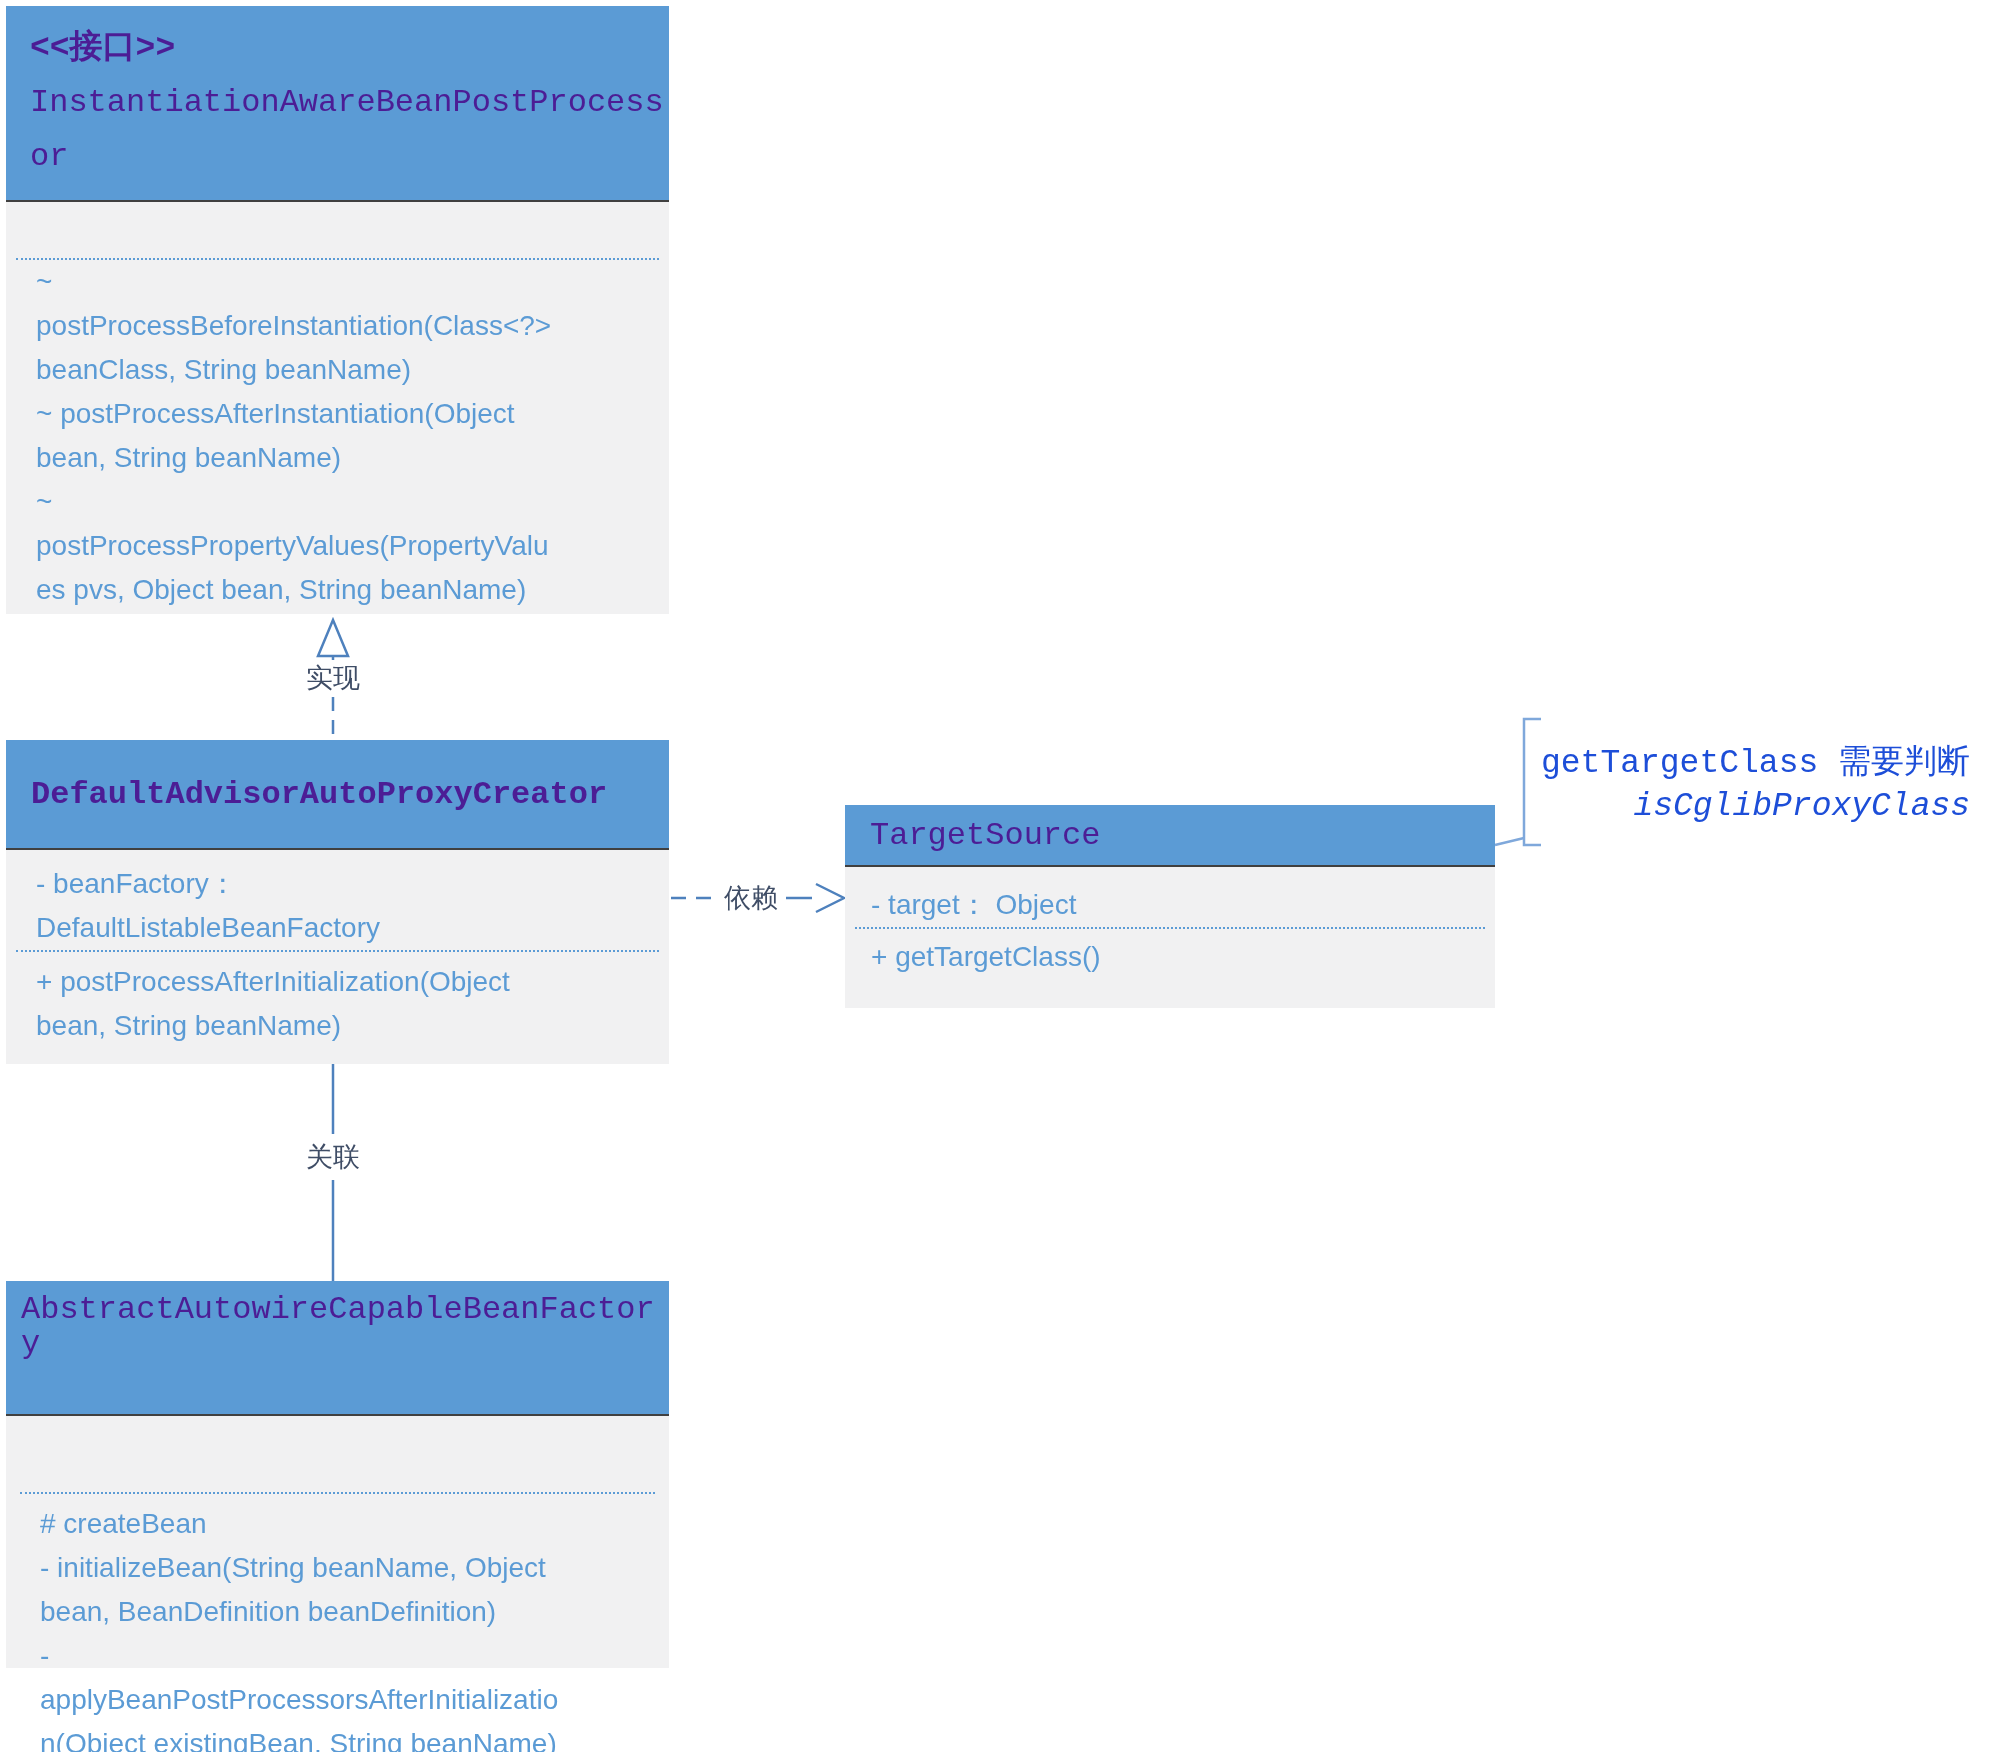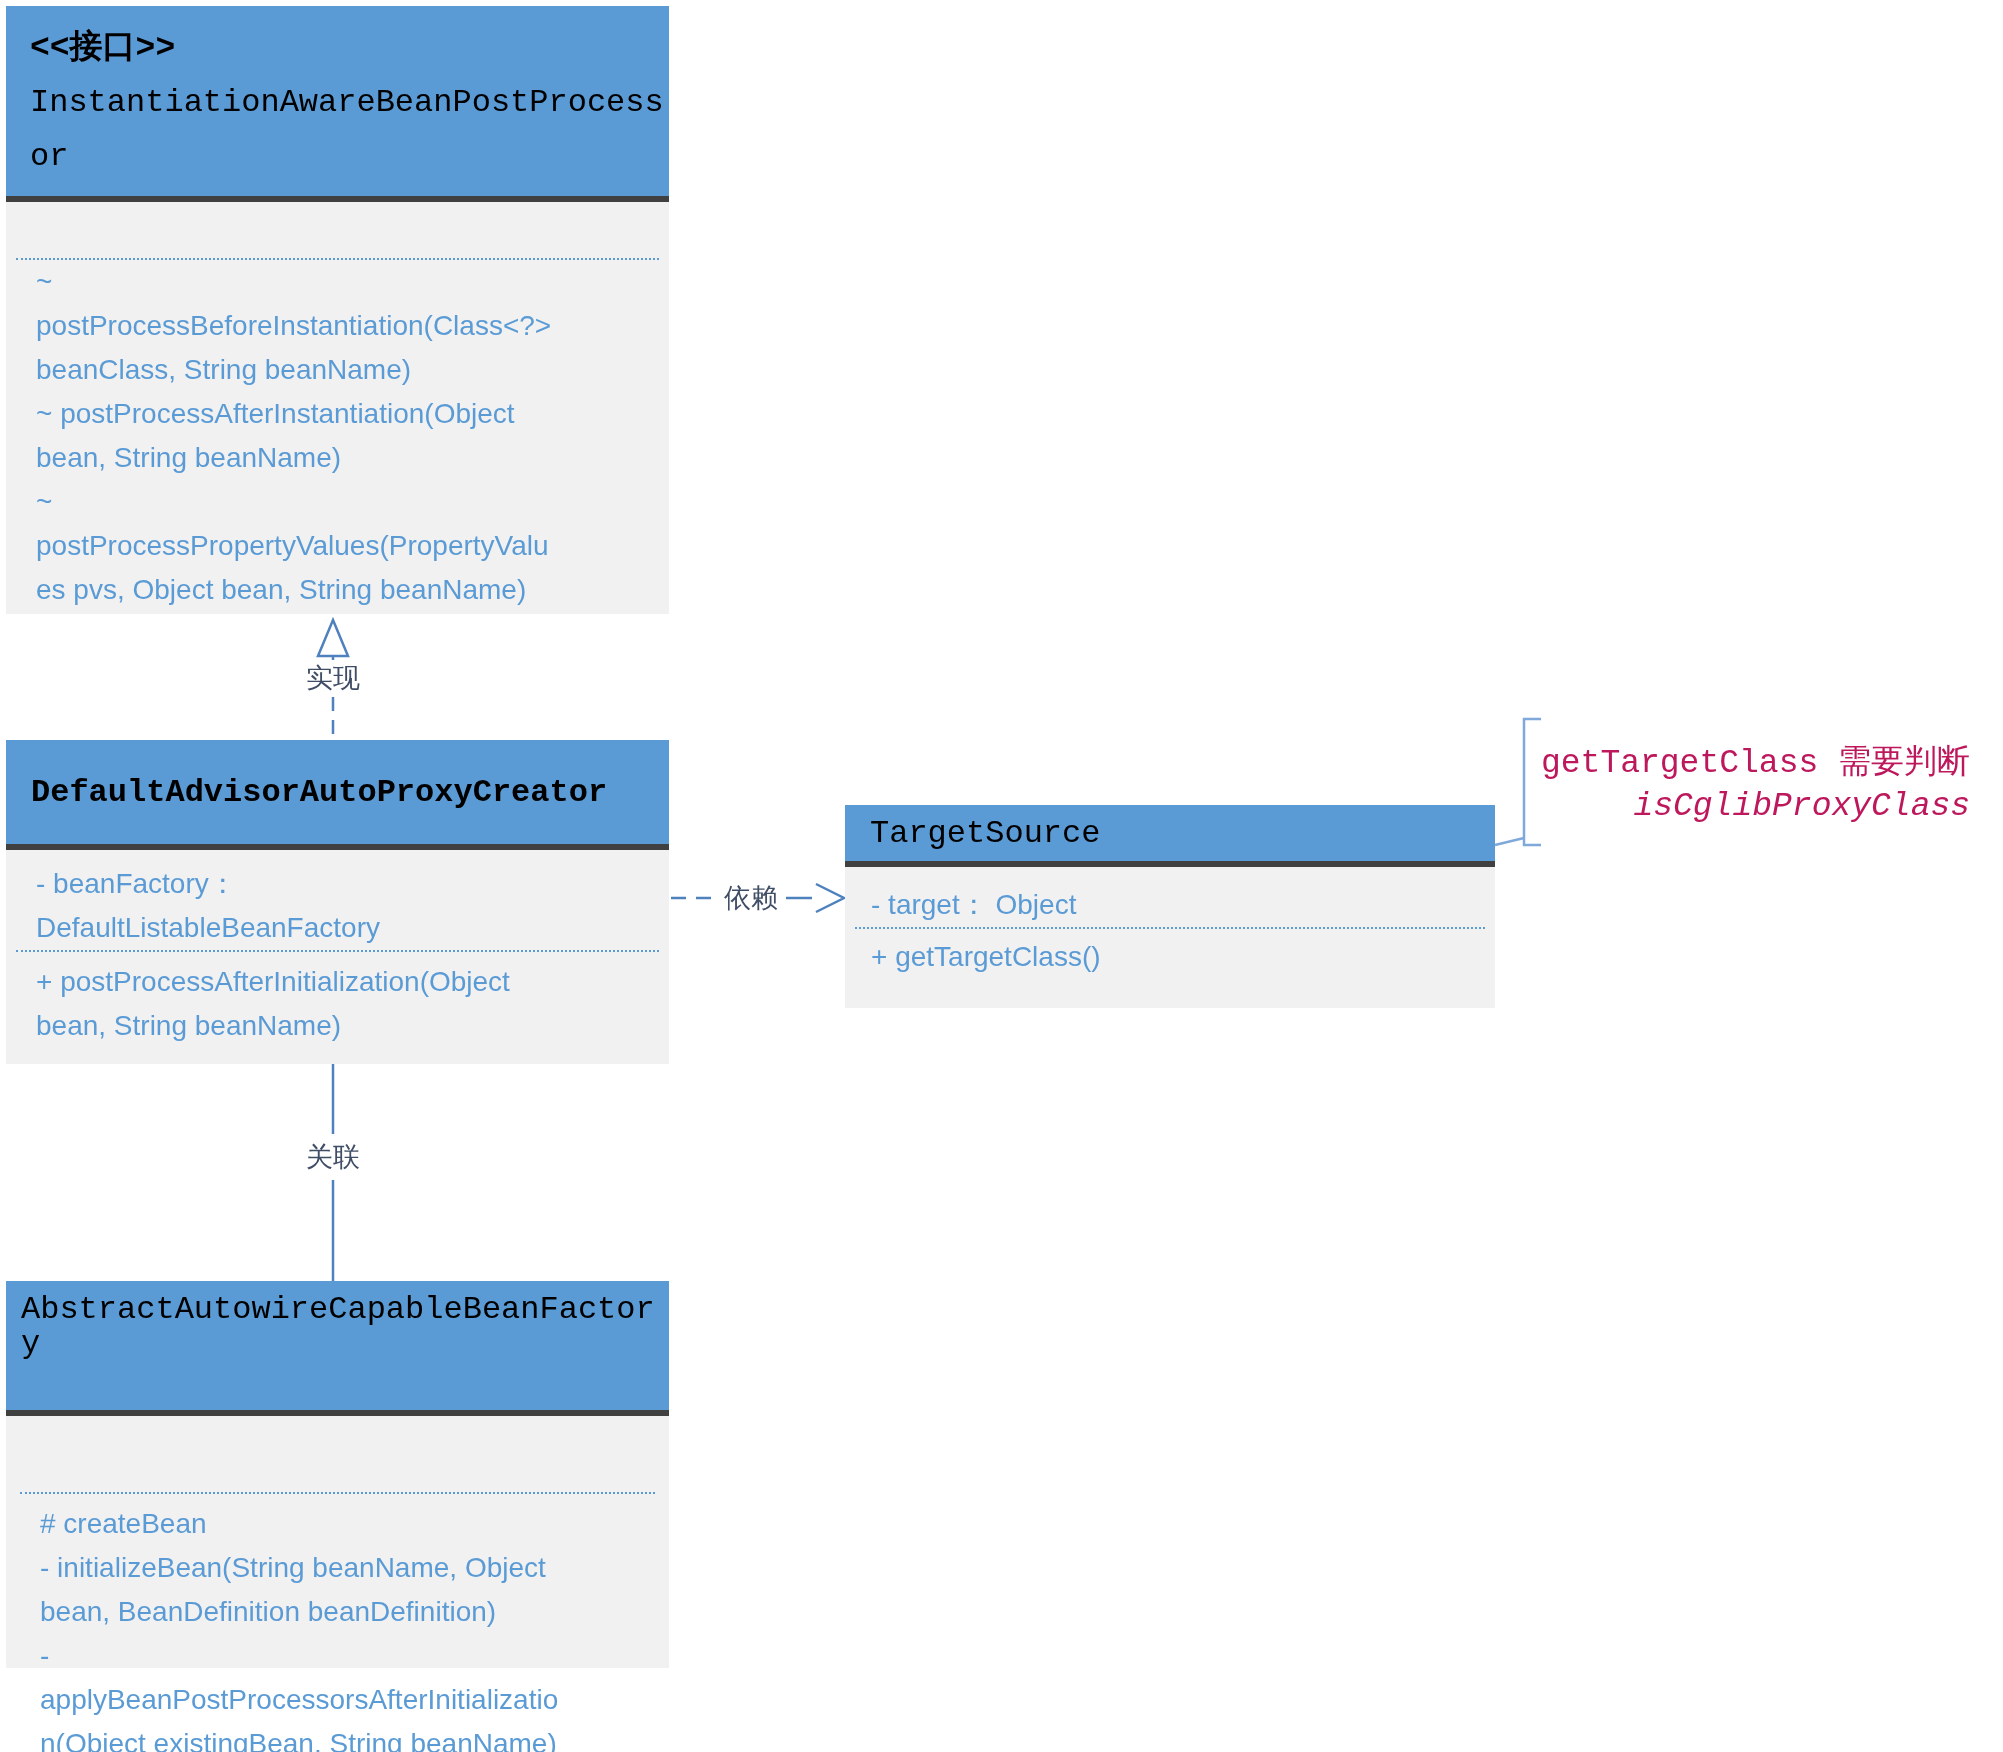--- a/index.html
+++ b/index.html
@@ -10,24 +10,24 @@
     font-family:"Liberation Sans", sans-serif;
     overflow:hidden;
   }
   svg.connectors{position:absolute;left:0;top:0;width:2003px;height:1752px;pointer-events:none;}
 
   
   .uml-box{position:absolute;box-sizing:border-box;overflow:hidden;}
   .uml-header{
     box-sizing:border-box;
     background:#5B9BD5;
-    color:#000000;
+    color:#4c1d95;
     font-family:"Liberation Mono", monospace;
     font-size:32px;
-    border-bottom:6px solid #404040;
+    border-bottom:2px solid #404040;
     word-break:break-all;
   }
   .uml-body{
     box-sizing:border-box;
     background:#F1F1F2;
     color:#5B9BD5;
     font-size:28px;
     line-height:44px;
   }
   .bline{white-space:nowrap;overflow:hidden;}
@@ -75,21 +75,21 @@
     white-space:nowrap;
   }
 
   
   .annotation{
     position:absolute;
     left:1541px;top:742px;
     font-family:"Liberation Mono", monospace;
     font-size:33px;
     line-height:43px;
-    color:#be185d;
+    color:#1d4ed8;
     white-space:nowrap;
   }
   .annotation .line2{font-style:italic;text-align:right;}
 </style>
 </head>
 <body>
 
 <div class="canvas">
 
   <svg class="connectors" viewBox="0 0 2003 1752" xmlns="http://www.w3.org/2000/svg">

